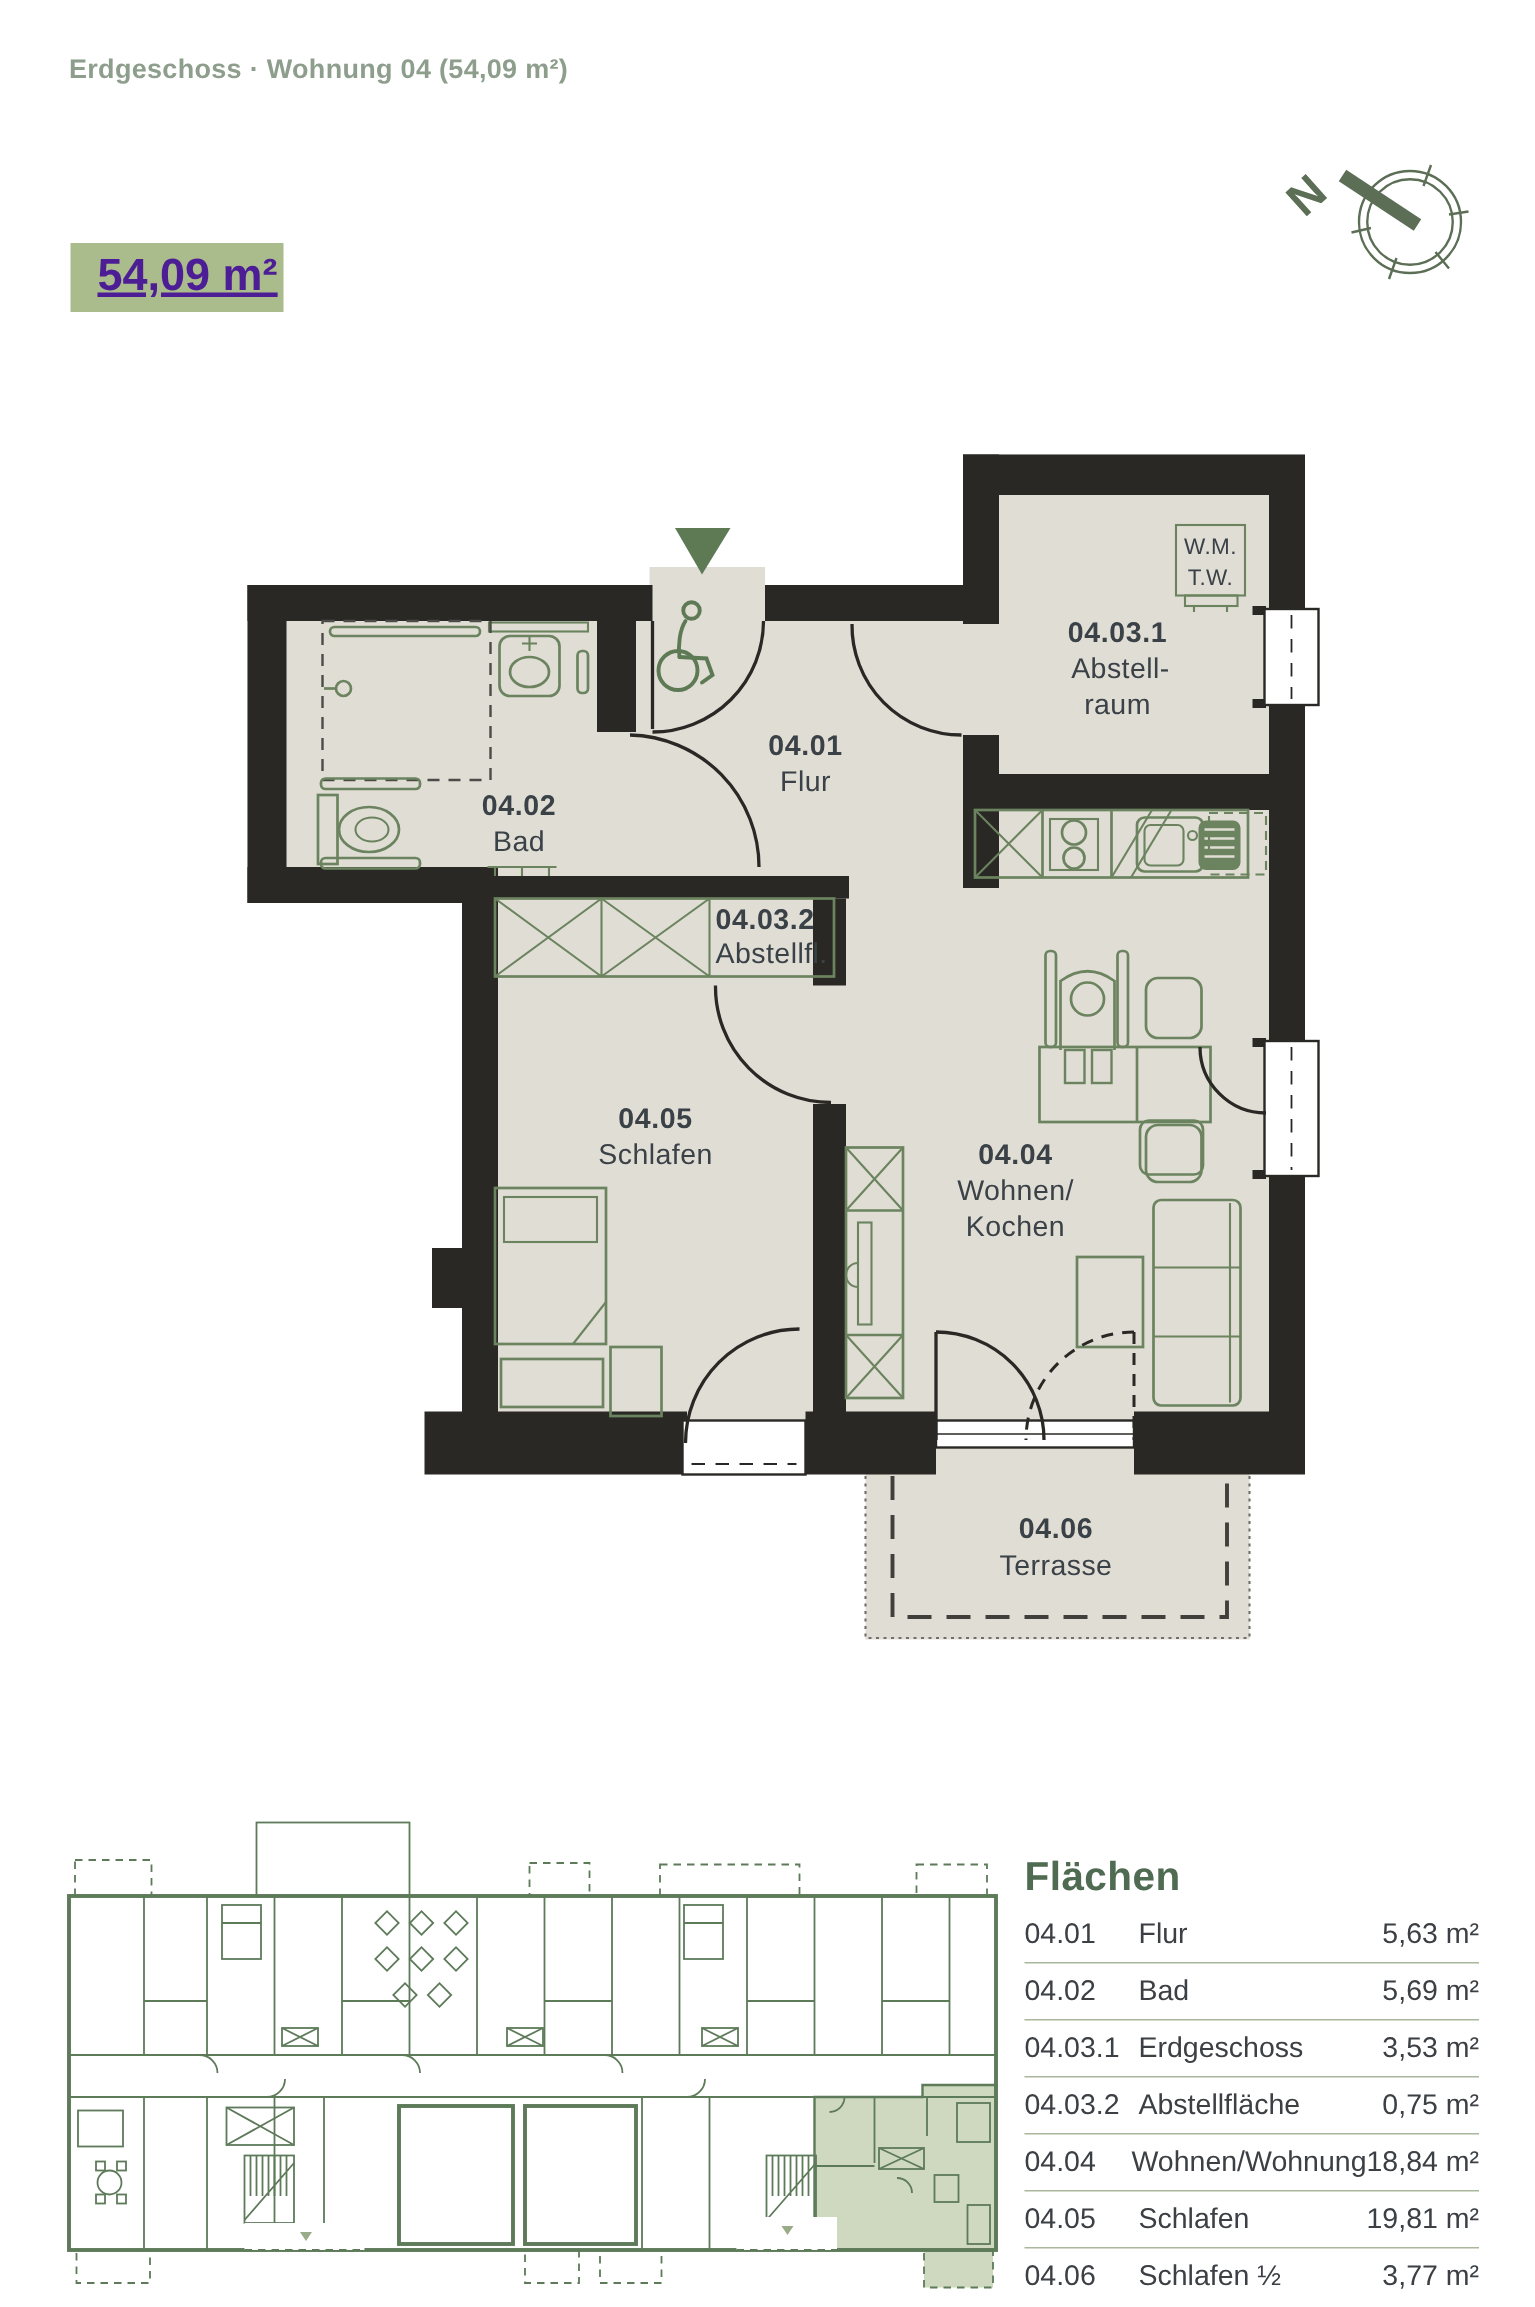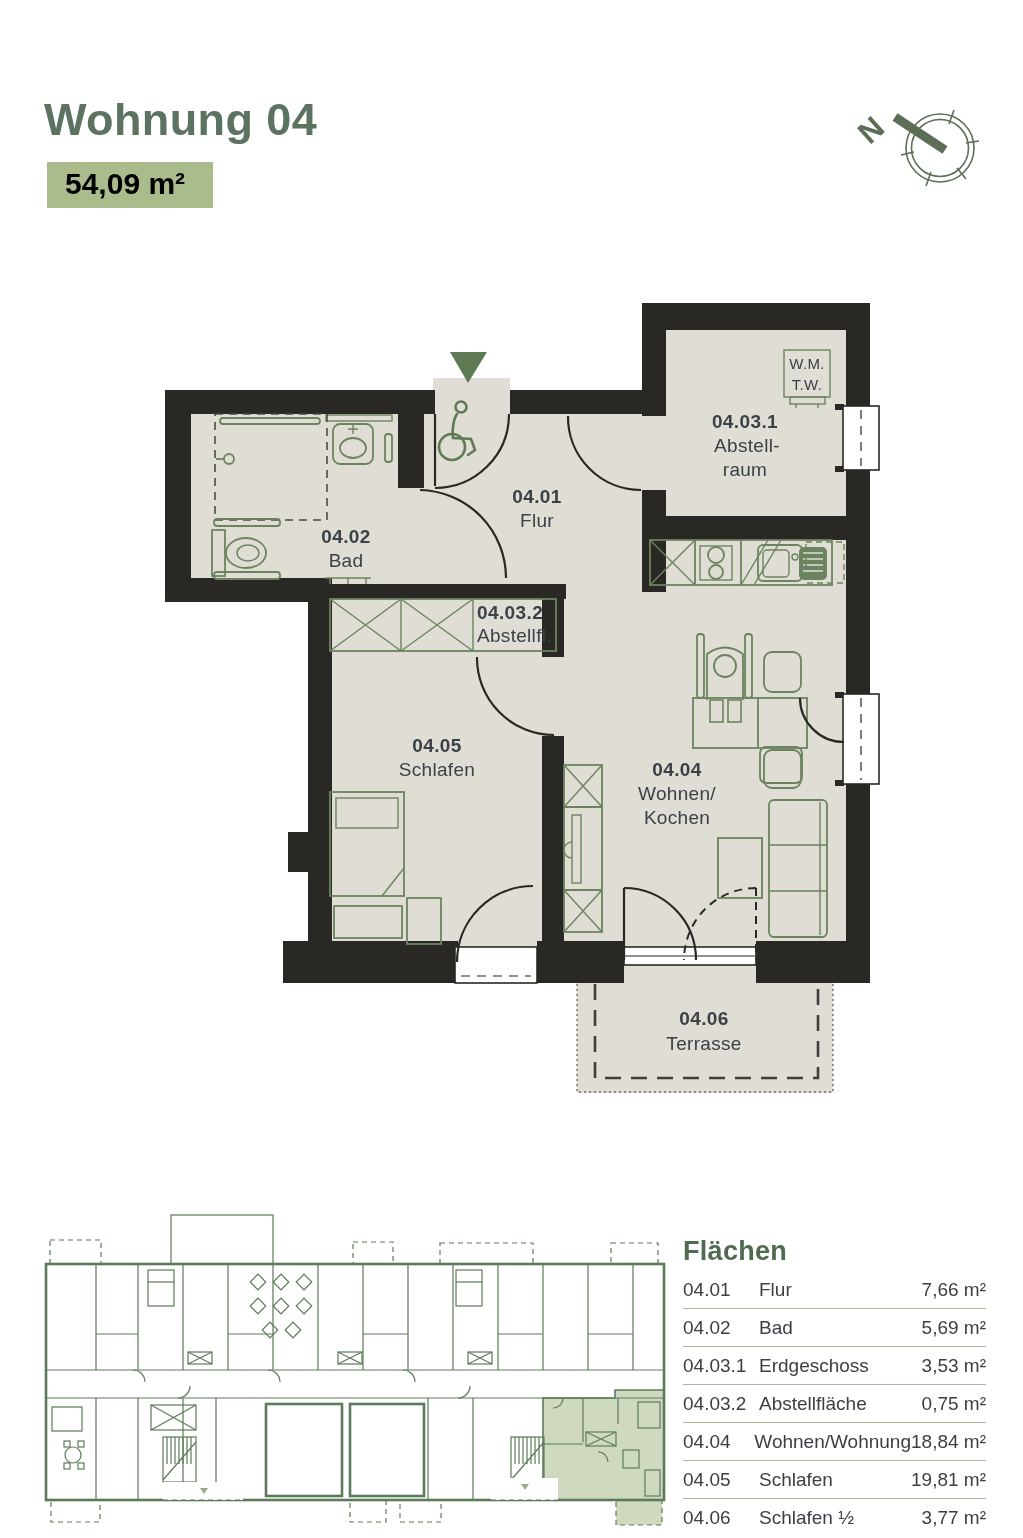--- a/index.html
+++ b/index.html
@@ -1,22 +1,22 @@
 <!DOCTYPE html>
 <html><head>
 <meta charset="utf-8">
 <style>
   html,body{margin:0;padding:0;background:#fff;}
   #canvas{position:relative;width:1023px;height:1538px;overflow:hidden;background:#fff;
           font-family:"Liberation Sans",sans-serif;}
   .abs{position:absolute;}
   #breadcrumb{left:46px;top:36px;font-size:18px;font-weight:bold;color:#8e9e8c;letter-spacing:.2px;}
   #page-title{left:44px;top:94px;font-size:45px;font-weight:bold;color:#5d7361;letter-spacing:.4px;}
-  #area-badge{left:47px;top:162px;background:#aabb8c;color:#000000;font-size:30px;font-weight:bold;
-              padding:5px 28px 7px 18px;}
+  #area-badge{left:47px;top:162px;background:#aabb8c;color:#4c1d95;font-size:30px;font-weight:bold;
+              padding:5px 4px 7px 18px;text-decoration:underline;}
   #north{left:845px;top:86px;}
   #plan{left:150px;top:295px;}
   #overview{left:38px;top:1212px;}
   #areas{left:683px;top:1236px;width:303px;}
   .t-title{font-size:27px;font-weight:bold;color:#4f6b51;margin:0 0 4px 0;letter-spacing:.3px;}
   .t-row{display:flex;align-items:baseline;padding:8px 0 7px 0;font-size:19px;color:#3c4044;
          border-bottom:1px solid #a9b79c;}
   .t-row:last-child{border-bottom:none;}
   .t-id{width:76px;} .t-nm{flex:1;} .t-val{text-align:right;white-space:nowrap;}
 
@@ -46,21 +46,21 @@
   .ovd{stroke:#5d7a59;fill:none;stroke-width:1.2;stroke-dasharray:5 4;}
   .hl{fill:#cfd9c0;stroke:#5d7a59;stroke-width:1.6;}
   .hld{fill:#cfd9c0;stroke:#5d7a59;stroke-width:1.2;stroke-dasharray:5 4;}
   .ovwhite{fill:#fff;stroke:none;}
 </style>
 </head>
 <body>
 
 <div id="canvas">
 
-  <div id="page-title" class="abs">Wohnung 04</div>
+  <div id="breadcrumb" class="abs">Erdgeschoss · Wohnung 04 (54,09 m²)</div>
   <div id="area-badge" class="abs">54,09 m²</div>
 
   <svg id="north" class="abs" width="150" height="105" viewBox="0 0 150 105">
     <g transform="translate(33,52) rotate(-42)">
       <text class="ntext" text-anchor="middle">N</text>
     </g>
     <circle cx="95" cy="62" r="34" fill="none" class="nred" stroke-width="1.6"></circle>
     <circle cx="95" cy="62" r="28.5" fill="none" class="nred" stroke-width="1.6"></circle>
     <line x1="50" y1="31" x2="100" y2="64" class="nred" stroke-width="9"></line>
     <path class="nred" stroke-width="1.6" fill="none" d="M104,38 L109,24 M121,57 L134,55 M112,82 L121,93 M86,86 L81,100 M69,66 L56,69"></path>
@@ -321,21 +321,21 @@
       <rect class="ov" x="607" y="258" width="15" height="26"></rect>
       <path class="ov" d="M515,196 a10,10 0 0 0 10,-10 M560,240 a10,10 0 0 1 10,10"></path>
     </g>
   </svg>
 
   <div id="areas" class="abs">
     <div class="t-title">Flächen</div>
     <div class="t-row">
       <span class="t-id">04.01</span>
       <span class="t-nm">Flur</span>
-      <span class="t-val">7,66 m²</span>
+      <span class="t-val">5,63 m²</span>
     </div>
     <div class="t-row">
       <span class="t-id">04.02</span>
       <span class="t-nm">Bad</span>
       <span class="t-val">5,69 m²</span>
     </div>
     <div class="t-row">
       <span class="t-id">04.03.1</span>
       <span class="t-nm">Erdgeschoss</span>
       <span class="t-val">3,53 m²</span>

